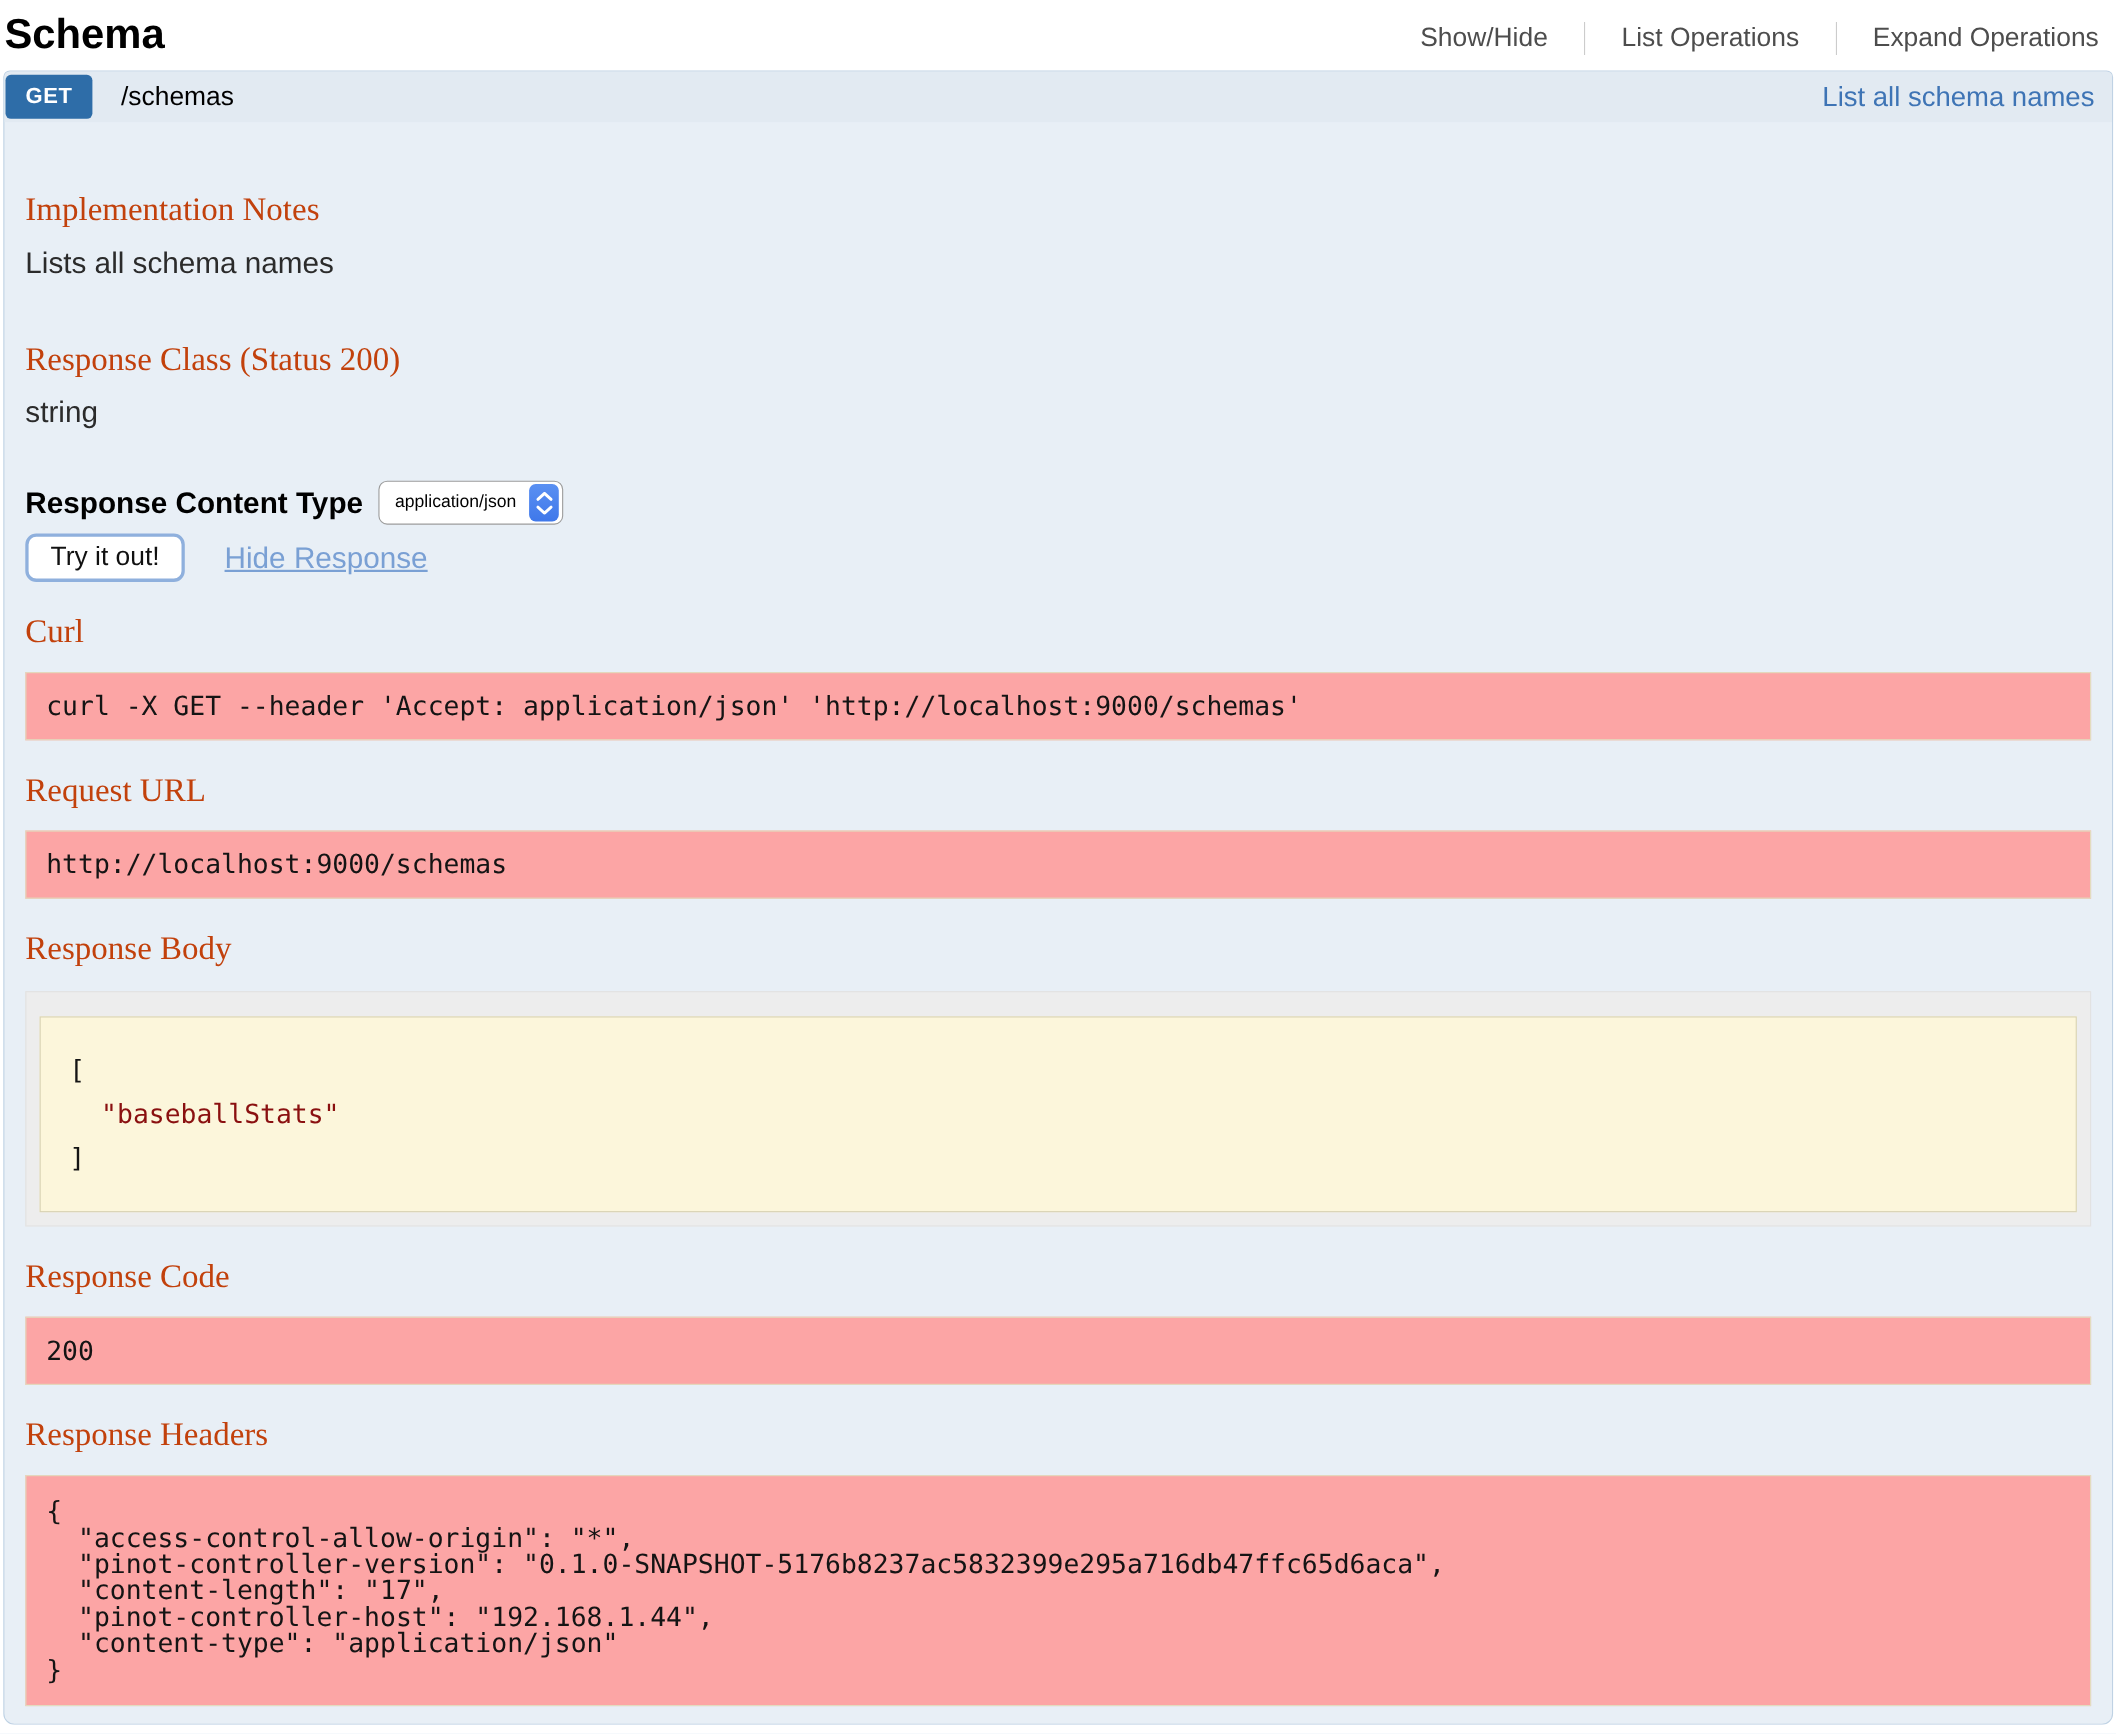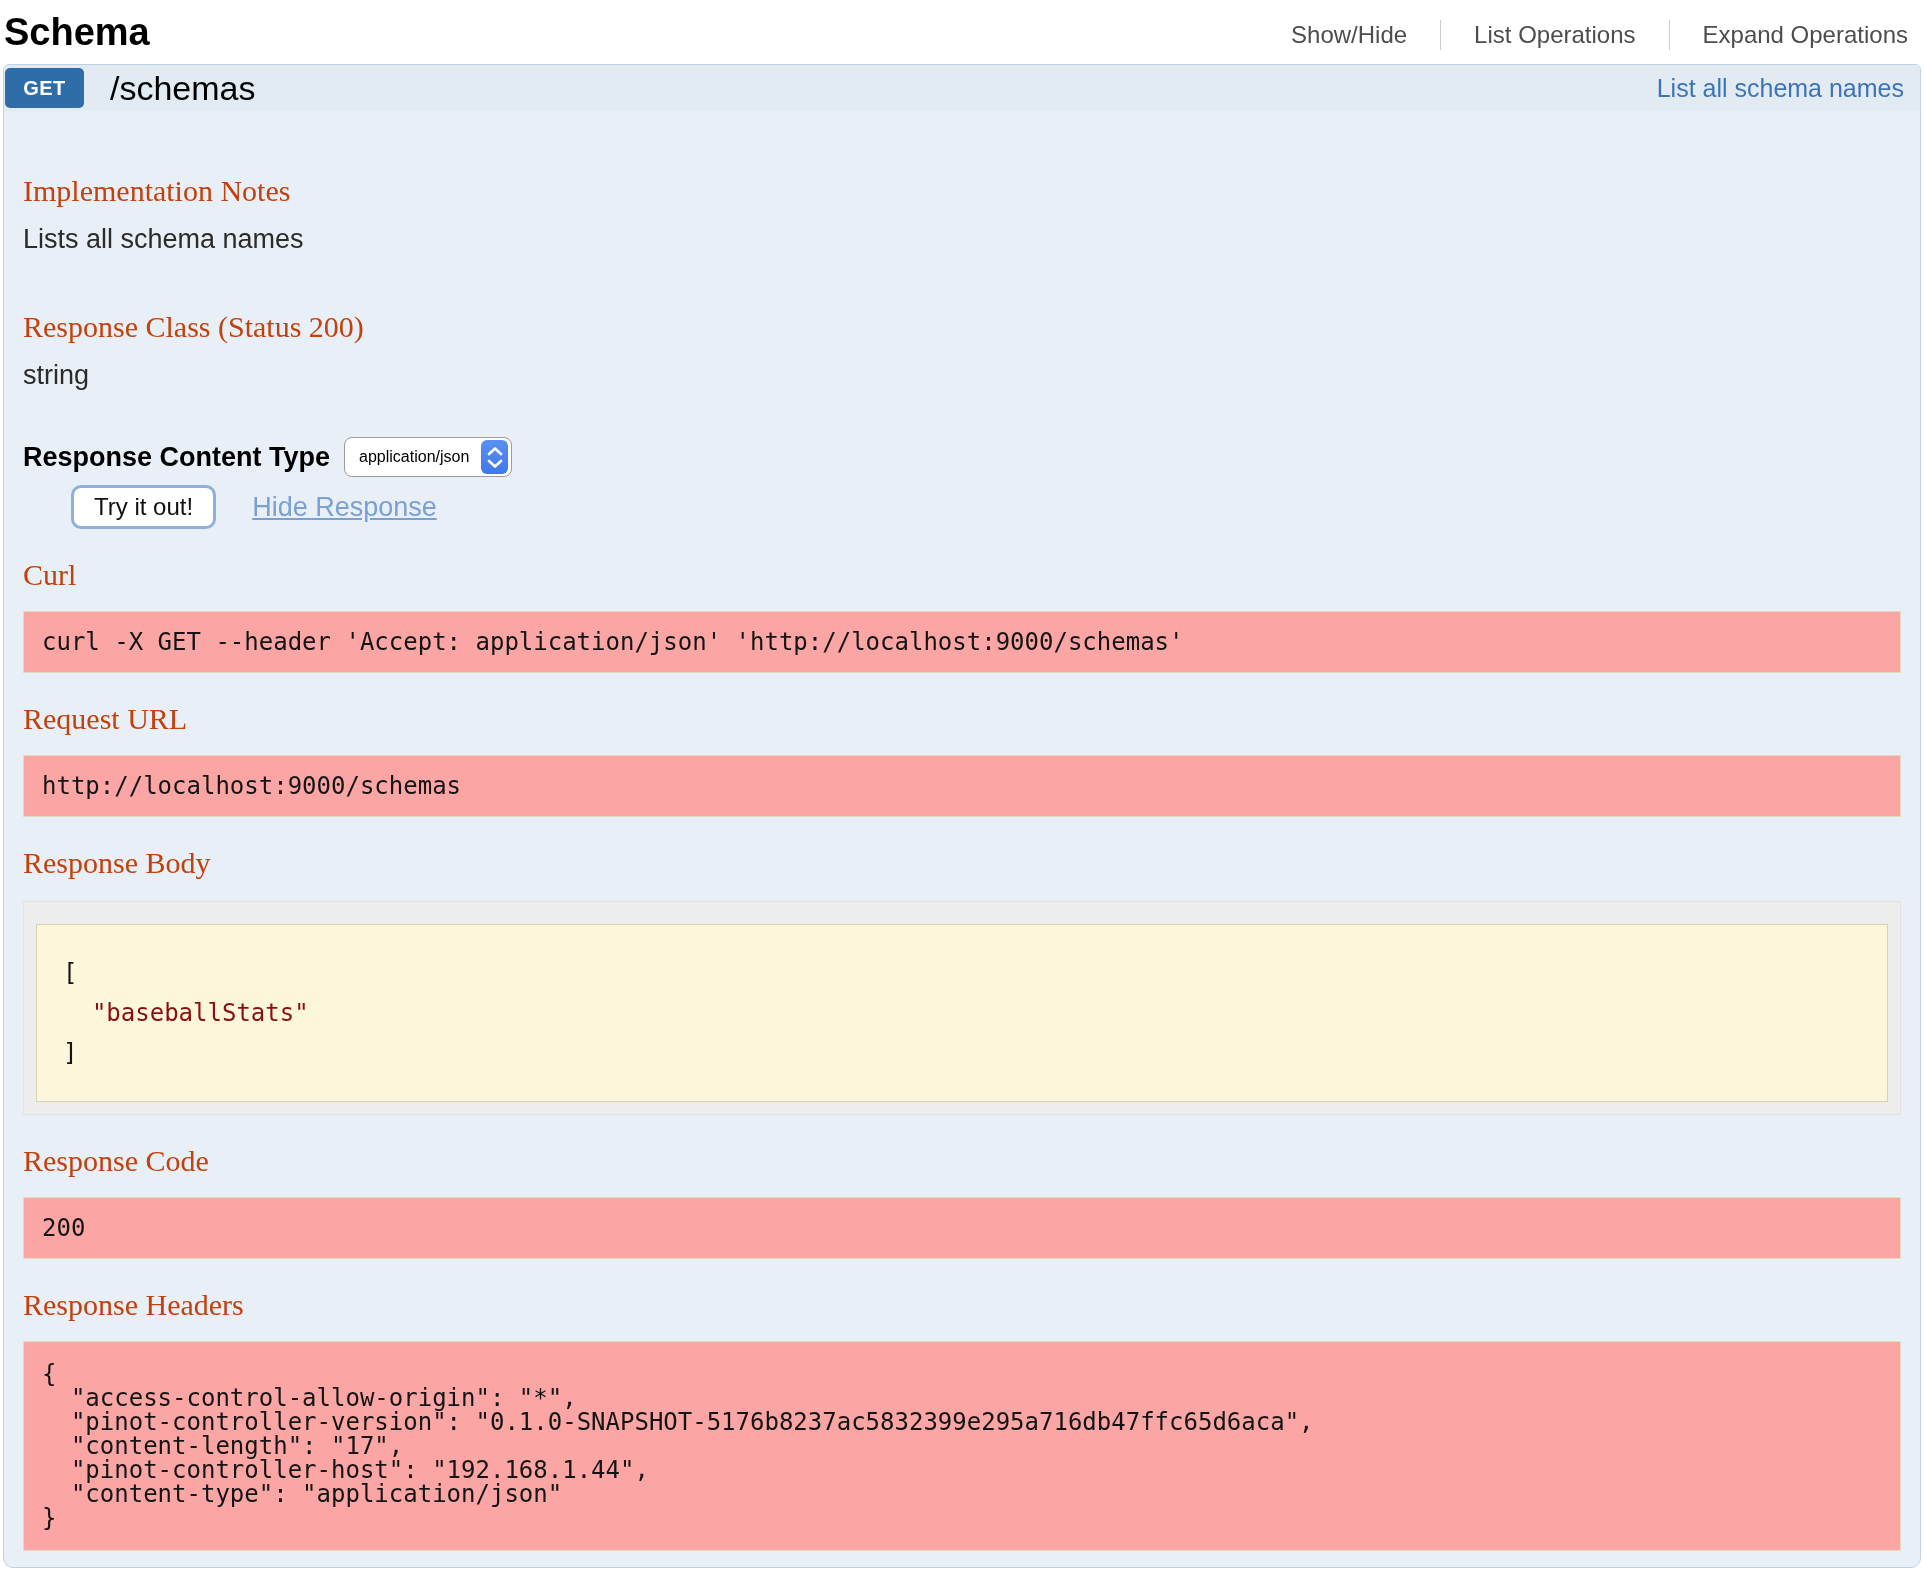--- a/index.html
+++ b/index.html
@@ -56,21 +56,21 @@
     height: 40px;
     margin: 1px 0 1px 1px;
     border-radius: 5px;
     display: flex;
     align-items: center;
     justify-content: center;
     letter-spacing: 0.5px;
     cursor: pointer;
   }
   .endpoint-path {
-    font-size: 34px;
+    font-size: 24px;
     color: #000000;
     margin-left: 26px;
     text-decoration: none;
     cursor: pointer;
   }
   .op-heading .spacer { flex: 1; }
   .expand-link {
     font-size: 25px;
     color: #3e74b5;
     text-decoration: none;
@@ -126,21 +126,20 @@
   .try-row { display: flex; align-items: center; margin-top: 8px; }
   .try-button {
     background: #ffffff;
     border: 3px solid #8fb0dd;
     border-radius: 10px;
     font-family: "Liberation Sans", sans-serif;
     font-size: 24px;
     color: #111111;
     padding: 5px 20px;
     cursor: pointer;
-    margin-left: 48px;
   }
   .hide-response-link {
     margin-left: 36px;
     font-size: 27px;
     color: #7aa0d4;
     text-decoration: underline;
     cursor: pointer;
   }
 
   pre.code-block {

